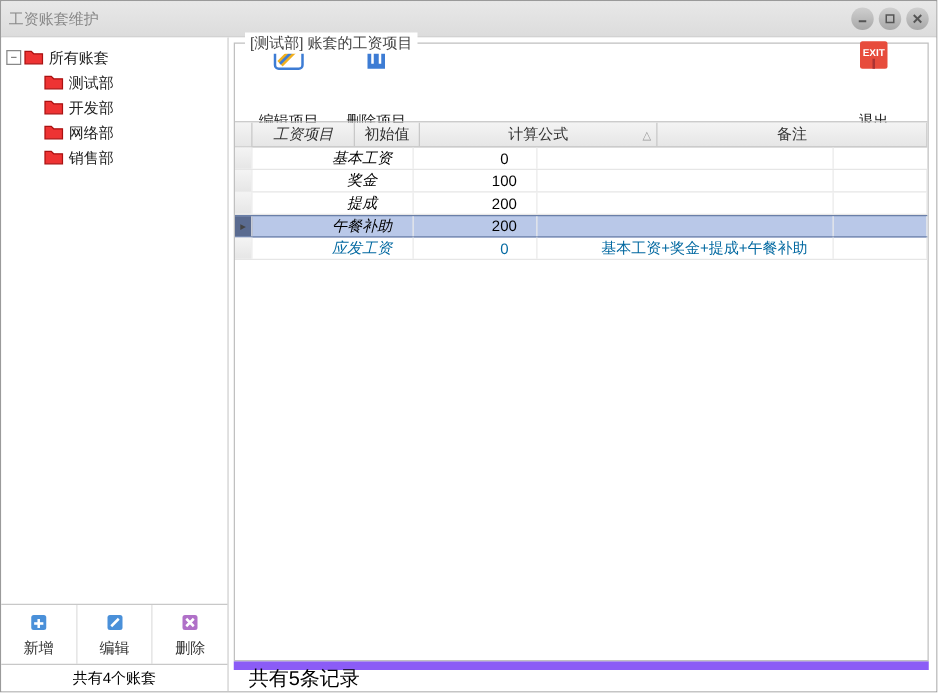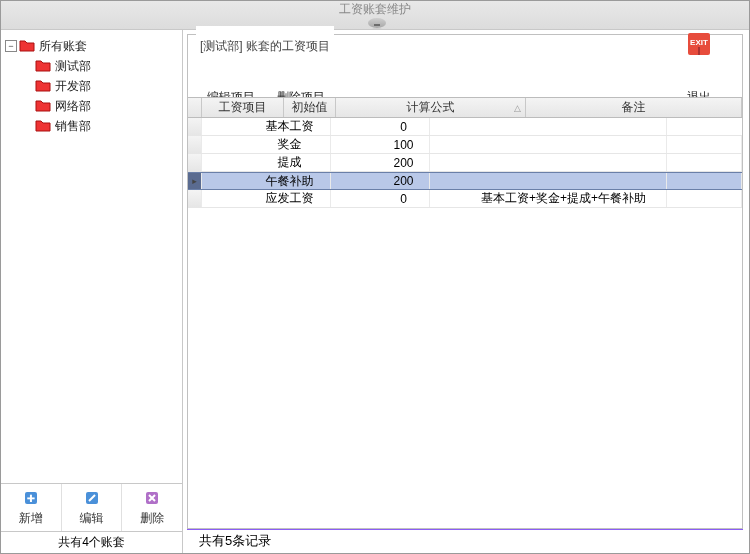--- a/index.html
+++ b/index.html
@@ -1,53 +1,53 @@
 <!DOCTYPE html>
 <html><head>
 <meta charset="utf-8">
 <style>
   * { box-sizing: border-box; font-family: "Microsoft YaHei", "SimSun", sans-serif; }
   body { margin: 0; width: 750px; height: 554px; background: #f0f0f0; overflow: hidden; }
   .window { width: 750px; height: 554px; border: 1px solid #9a9a9a; background: #fafafa; display: flex; flex-direction: column; }
-  .titlebar { height: 28px; background: linear-gradient(#e8e8e8,#dcdcdc); display: flex; align-items: center; padding: 0 6px; font-size: 12px; color: #888; flex-direction: column; }
+  .titlebar { height: 28px; background: linear-gradient(#e8e8e8,#dcdcdc); display: flex; align-items: center; padding: 0 6px; font-size: 12px; color: #888; }
   .titlebar .spacer { flex: 1; }
   .titlebar .wbtn { width: 18px; height: 18px; border-radius: 50%; background: linear-gradient(#cfcfcf,#a8a8a8); margin-left: 4px; display: flex; align-items: center; justify-content: center; font-size:10px; color:#555; }
   .body { flex: 1; display: flex; border-top: 1px solid #c8c8c8; }
   .left { width: 182px; display: flex; flex-direction: column; border-right: 1px solid #c8c8c8; background:#fff; }
   .tree { flex: 1; padding: 6px 4px; font-size: 12px; color:#222; }
   .tree-row { display: flex; align-items: center; height: 20px; white-space: nowrap; }
   .tree-indent { display:inline-block; }
   .toggle { width:12px; height:12px; border:1px solid #888; font-size:9px; line-height:10px; text-align:center; color:#444; margin-right:2px; background:#fff; }
   .folder-icon { margin-right:4px; }
   .left-toolbar { height: 48px; border-top:1px solid #c8c8c8; display:flex; }
   .left-toolbar .tbtn { flex:1; display:flex; flex-direction:column; align-items:center; justify-content:center; font-size:12px; color:#333; border-right:1px solid #e0e0e0; }
   .left-toolbar .tbtn:last-child { border-right:none; }
   .left-status { height: 22px; border-top:1px solid #c8c8c8; font-size:12px; display:flex; align-items:center; justify-content:center; }
   .right { flex:1; display:flex; flex-direction:column; background:#fff; }
   .groupbox { margin:4px 6px 0 4px; border:1px solid #c0c0c0; flex:1; display:flex; flex-direction:column; position:relative; }
-  .groupbox-label { position:absolute; top:-9px; left:8px; background:#fff; padding:12px 4px; font-size:12px; color:#444; }
+  .groupbox-label { position:absolute; top:-9px; left:8px; background:#fff; padding:0 4px; font-size:12px; color:#444; }
   .main-toolbar { height: 62px; display:flex; align-items:center; padding: 4px 8px; }
   .main-toolbar .mbtn { width:70px; display:flex; flex-direction:column; align-items:center; font-size:12px; color:#222;gap:28px; }
   .main-toolbar .mspacer { flex:1; }
   .icon32 { width:34px; height:34px; display:flex; align-items:center; justify-content:center; }
   .grid { border-top:1px solid #bcbcbc; flex:1; overflow:hidden; font-size:12px; }
   .ghead { display:flex; background:linear-gradient(#f4f4f4,#e6e6e6); border-bottom:1px solid #bcbcbc; height:20px; }
   .ghead .gc { border-right:1px solid #c8c8c8; display:flex; align-items:center; justify-content:center; color:#333; position:relative; }
   .sort-ind { position:absolute; right:4px; font-size:9px; color:#999; }
   .grow { display:flex; height:18px; border-bottom:1px solid #e6e6e6;gap:47px; }
   .grow.sel { background:#b9c8e8; border-top:1px solid #6a7fa8; border-bottom:1px solid #6a7fa8; }
   .grow.sel .gc:first-child { background:#5a6b90; }
   .grow .gc { border-right:1px solid #eaeaea; display:flex; align-items:center; padding:0 4px; }
   .c0 { width:14px; justify-content:center !important; padding:0 !important; background:linear-gradient(#f4f4f4,#e6e6e6); }
-  .c1 { width:82px; justify-content:center !important; }
+  .c1 { width:82px; justify-content:center !important;font-style:italic; }
   .c2 { width:52px; justify-content:center !important; }
   .c3 { width:190px; }
   .c4 { flex:1; }
-  .red { color:#000000; }
-  .right-status { height:22px; border-top:1px solid #8b5cf6; font-size:13px; display:flex; align-items:center; padding-left:12px; margin:0 6px 2px 4px; }
+  .red { color:#0369a1; }
+  .right-status { height:22px; border-top:7px solid #8b5cf6; font-size:16px; display:flex; align-items:center; padding-left:12px; margin:0 6px 2px 4px; }
   .arrow { font-size:9px; color:#444; }
 </style>
 </head>
 <body>
 
 <div class="window">
   <div class="titlebar">
     <span>工资账套维护</span>
     <span class="spacer"></span>
     <span class="wbtn">

